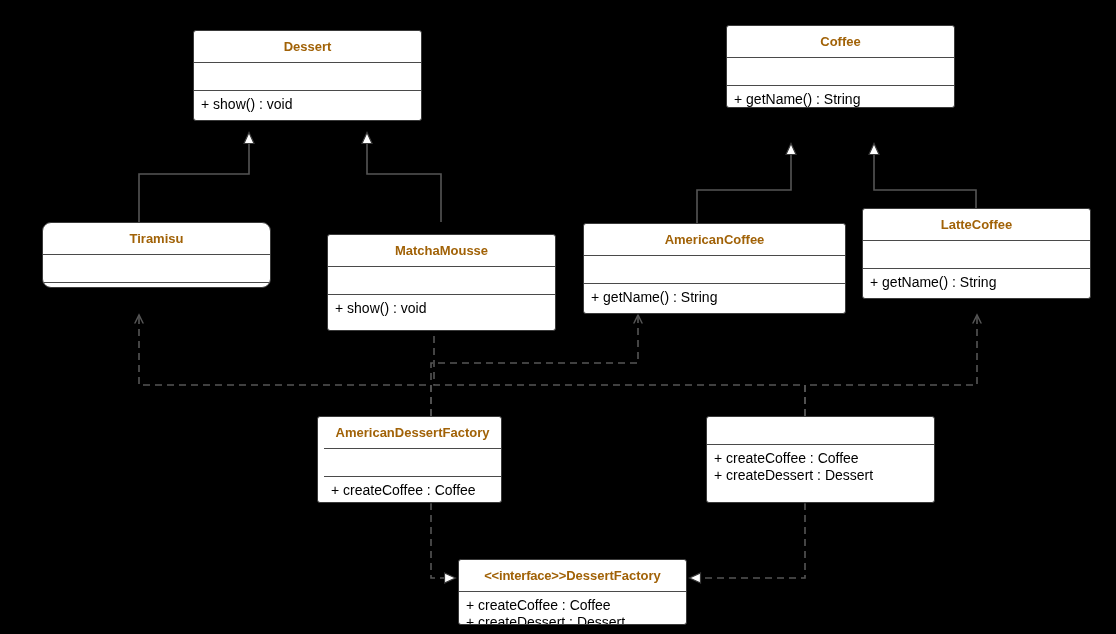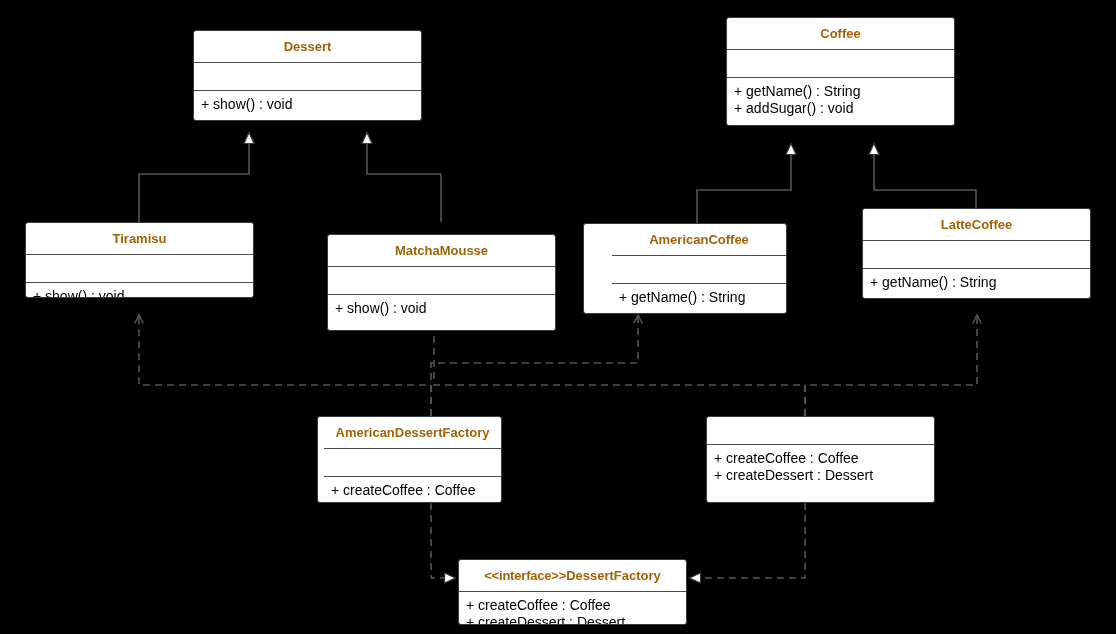--- a/index.html
+++ b/index.html
@@ -118,46 +118,46 @@
   </svg>
 
   <div class="uml-box" style="left:193px; top:30px; width:229px; height:91px;">
     <div class="uml-header">Dessert</div>
     <div class="uml-attrs" style="height:28px;"></div>
     <div class="uml-ops">
       <div class="op-line">+ show() : void</div>
     </div>
   </div>
 
-  <div class="uml-box" style="left:726px; top:17px; width:229px; height:109px;">
+  <div class="uml-box" style="left:726px; top:25px; width:229px; height:83px;">
     <div class="uml-header">Coffee</div>
     <div class="uml-attrs" style="height:28px;"></div>
     <div class="uml-ops">
       <div class="op-line">+ getName() : String</div>
       <div class="op-line">+ addSugar() : void</div>
     </div>
   </div>
 
-  <div class="uml-box" style="left:25px; top:222px; width:229px; height:76px;">
+  <div class="uml-box" style="left:42px; top:222px; width:229px; height:66px;border-radius:9px;">
     <div class="uml-header">Tiramisu</div>
     <div class="uml-attrs" style="height:28px;"></div>
     <div class="uml-ops">
       <div class="op-line">+ show() : void</div>
     </div>
   </div>
 
   <div class="uml-box" style="left:327px; top:234px; width:229px; height:97px;">
     <div class="uml-header">MatchaMousse</div>
     <div class="uml-attrs" style="height:28px;"></div>
     <div class="uml-ops">
       <div class="op-line">+ show() : void</div>
     </div>
   </div>
 
-  <div class="uml-box" style="left:583px; top:223px; width:204px; height:91px;padding-left:28px;">
+  <div class="uml-box" style="left:583px; top:223px; width:263px; height:91px;">
     <div class="uml-header">AmericanCoffee</div>
     <div class="uml-attrs" style="height:28px;"></div>
     <div class="uml-ops">
       <div class="op-line">+ getName() : String</div>
     </div>
   </div>
 
   <div class="uml-box" style="left:862px; top:208px; width:229px; height:91px;">
     <div class="uml-header">LatteCoffee</div>
     <div class="uml-attrs" style="height:28px;"></div>

